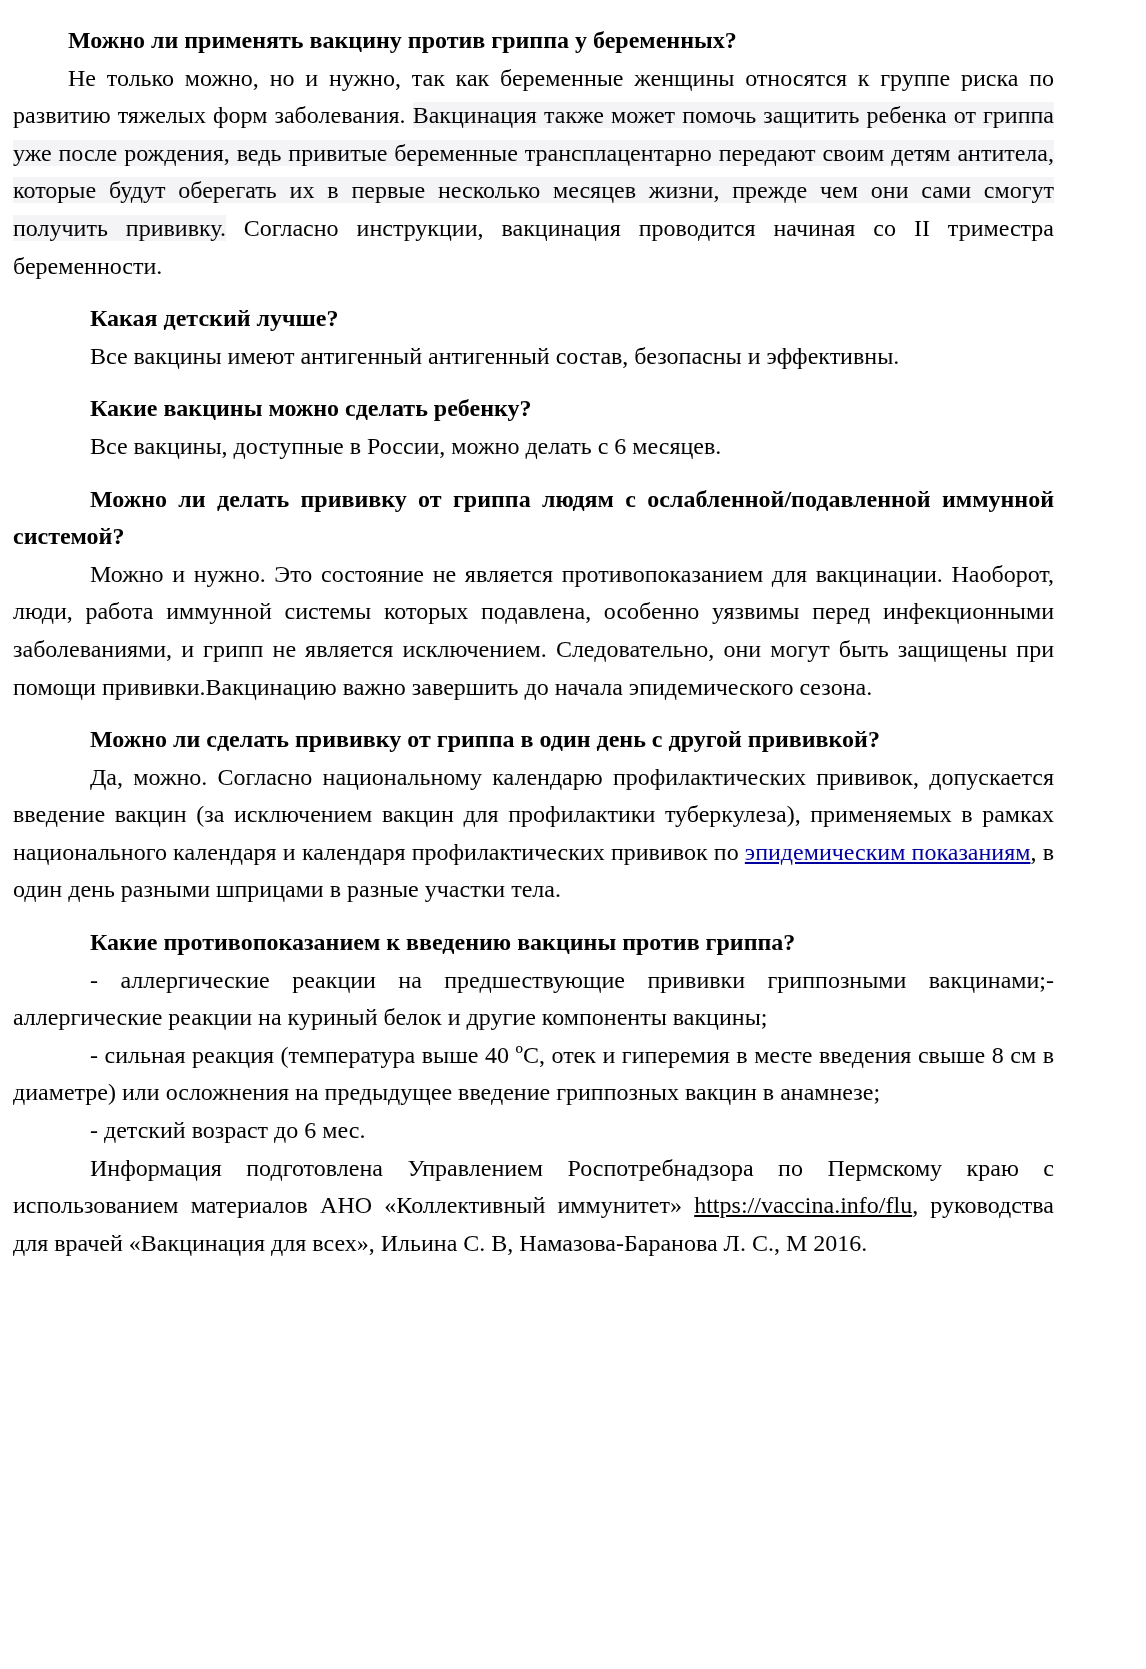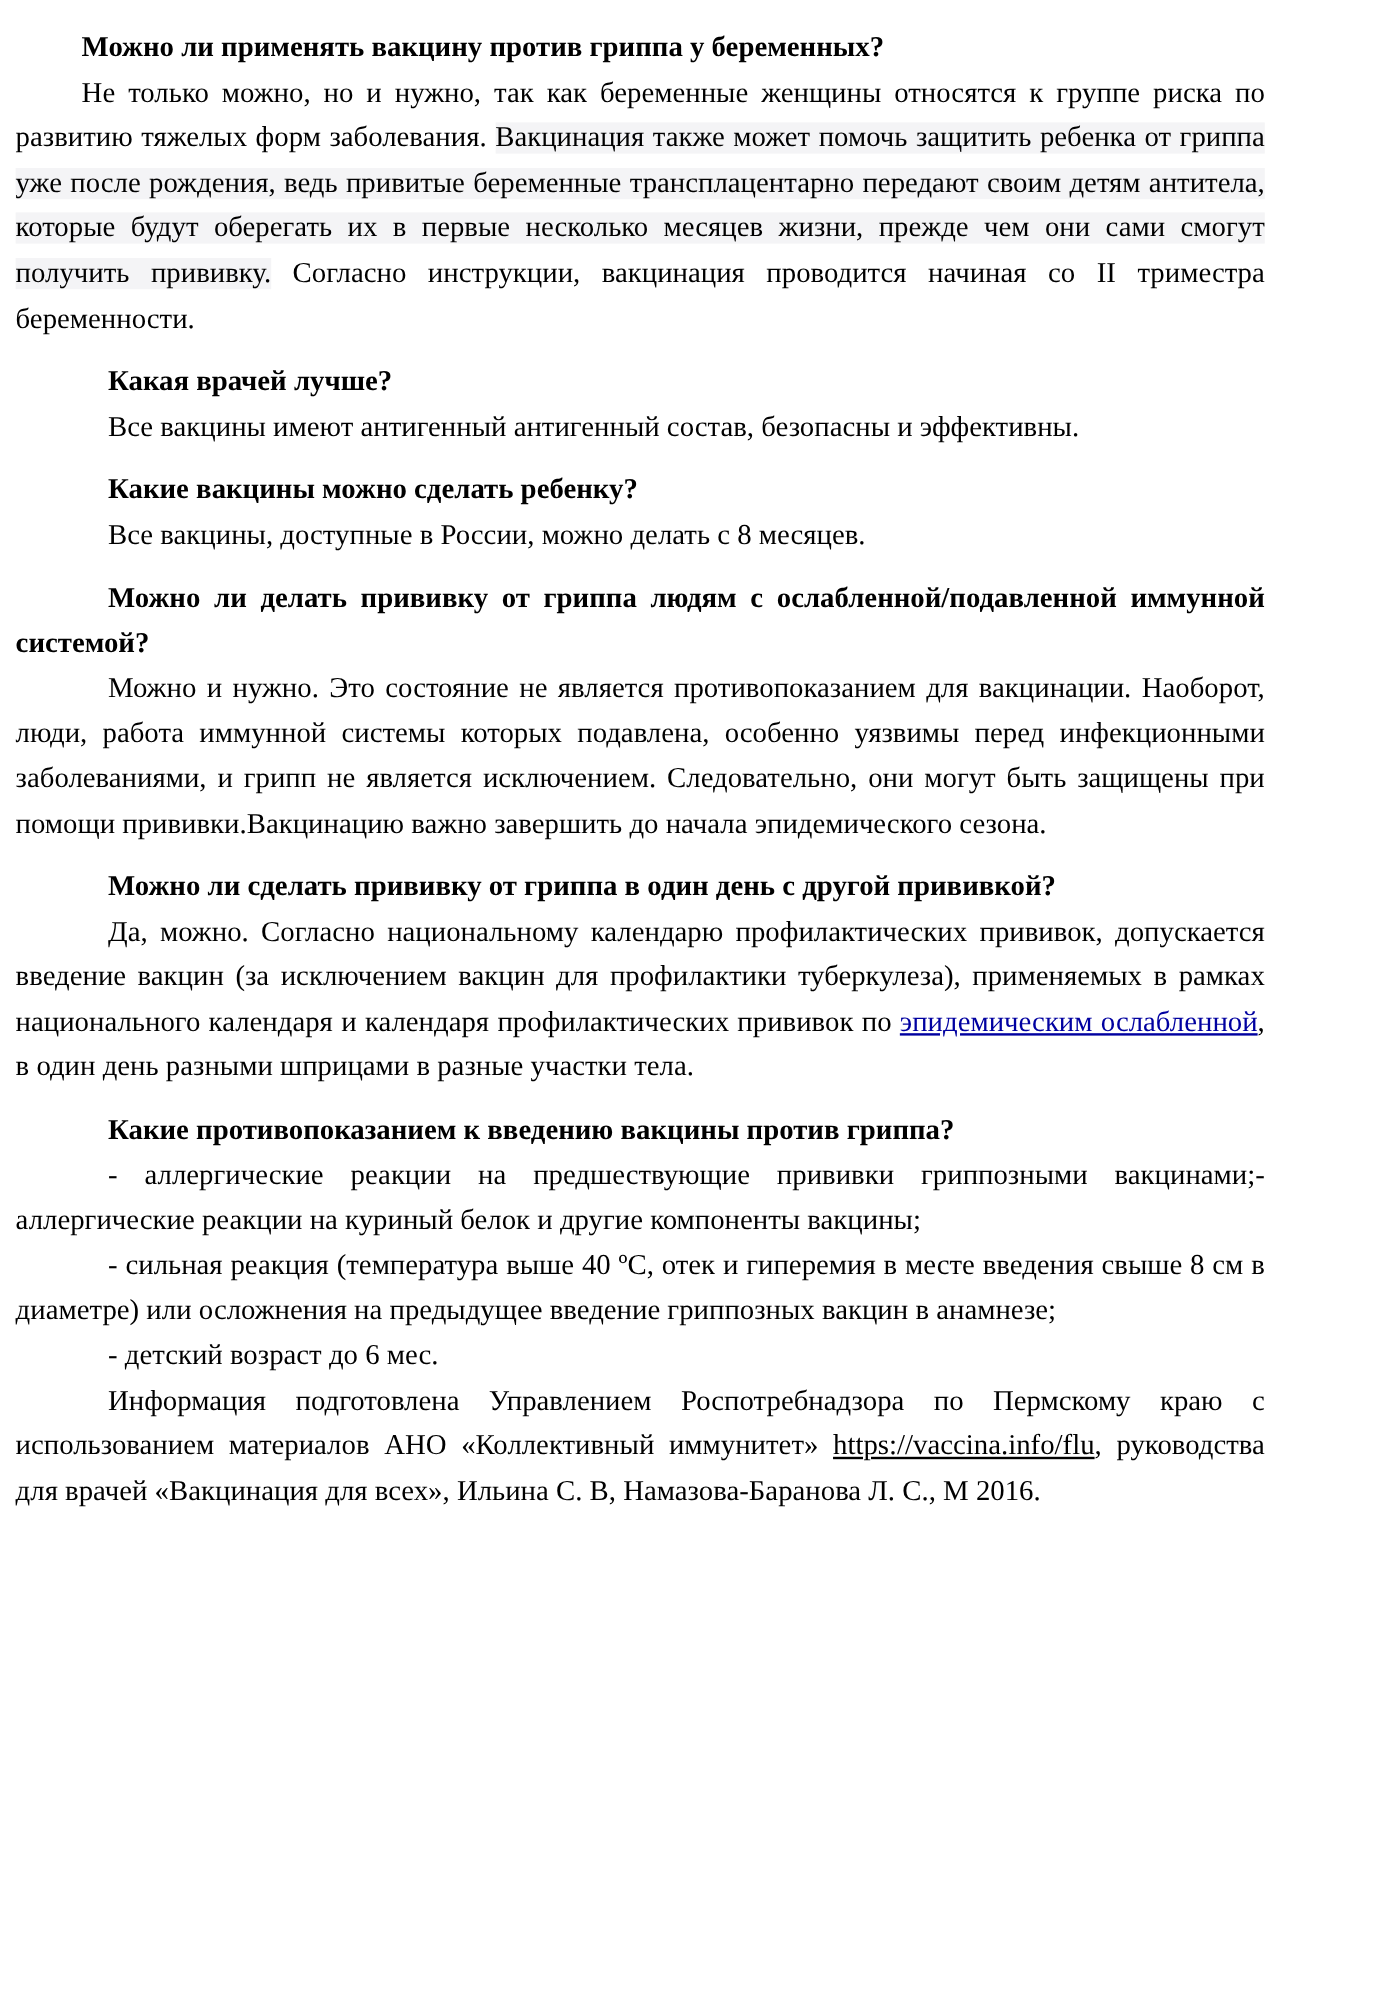--- a/index.html
+++ b/index.html
@@ -46,31 +46,31 @@
   .footer-para { }
 </style>
 </head>
 <body>
 
 <div class="page">
 
   <h2 class="q first">Можно ли применять вакцину против гриппа у беременных?</h2>
   <p class="para first-sec"><span>Не только можно, но и нужно, так как беременные женщины относятся к группе риска по развитию тяжелых форм заболевания. </span><span class="hl">Вакцинация также может помочь защитить ребенка от гриппа уже после рождения, ведь привитые беременные трансплацентарно передают своим детям антитела, которые будут оберегать их в первые несколько месяцев жизни, прежде чем они сами смогут получить прививку.</span><span> Согласно инструкции, вакцинация проводится начиная со II триместра беременности.</span></p>
 
-  <h2 class="q">Какая врачей лучше?</h2>
+  <h2 class="q">Какая детский лучше?</h2>
   <p class="para">Все вакцины имеют антигенный антигенный состав, безопасны и эффективны.</p>
 
   <h2 class="q">Какие вакцины можно сделать ребенку?</h2>
-  <p class="para">Все вакцины, доступные в России, можно делать с 8 месяцев.</p>
+  <p class="para">Все вакцины, доступные в России, можно делать с 6 месяцев.</p>
 
   <h2 class="q">Можно ли делать прививку от гриппа людям с ослабленной/подавленной иммунной системой?</h2>
   <p class="para">Можно и нужно. Это состояние не является противопоказанием для вакцинации. Наоборот, люди, работа иммунной системы которых подавлена, особенно уязвимы перед инфекционными заболеваниями, и грипп не является исключением. Следовательно, они могут быть защищены при помощи прививки.Вакцинацию важно завершить до начала эпидемического сезона.</p>
 
   <h2 class="q">Можно ли сделать прививку от гриппа в один день с другой прививкой?</h2>
-  <p class="para"><span>Да, можно. Согласно национальному календарю профилактических прививок, допускается введение вакцин (за исключением вакцин для профилактики туберкулеза), применяемых в рамках национального календаря и календаря профилактических прививок по </span><a class="link-blue">эпидемическим ослабленной</a><span>, в один день разными шприцами в разные участки тела.</span></p>
+  <p class="para"><span>Да, можно. Согласно национальному календарю профилактических прививок, допускается введение вакцин (за исключением вакцин для профилактики туберкулеза), применяемых в рамках национального календаря и календаря профилактических прививок по </span><a class="link-blue">эпидемическим показаниям</a><span>, в один день разными шприцами в разные участки тела.</span></p>
 
   <h2 class="q">Какие противопоказанием к введению вакцины против гриппа?</h2>
   <p class="para">- аллергические реакции на предшествующие прививки гриппозными вакцинами;- аллергические реакции на куриный белок и другие компоненты вакцины;</p>
   <p class="para">- сильная реакция (температура выше 40 ºС, отек и гиперемия в месте введения свыше 8 см в диаметре) или осложнения на предыдущее введение гриппозных вакцин в анамнезе;</p>
   <p class="para">- детский возраст до 6 мес.</p>
 
   <p class="para footer-para"><span>Информация подготовлена Управлением Роспотребнадзора по Пермскому краю с использованием материалов АНО «Коллективный иммунитет» </span><a class="link-black">https://vaccina.info/flu</a><span>, руководства для врачей «Вакцинация для всех», Ильина С. В, Намазова-Баранова Л. С., М 2016.</span></p>
 
 </div>
 

